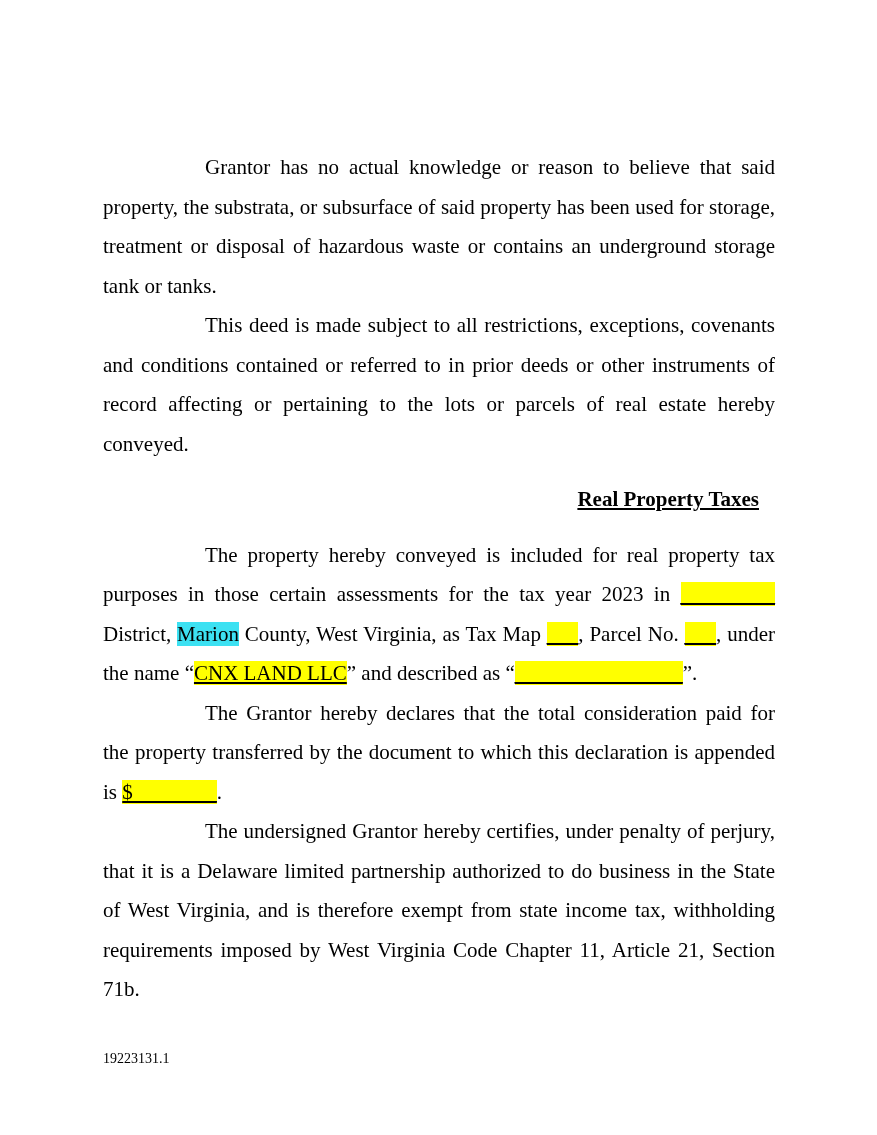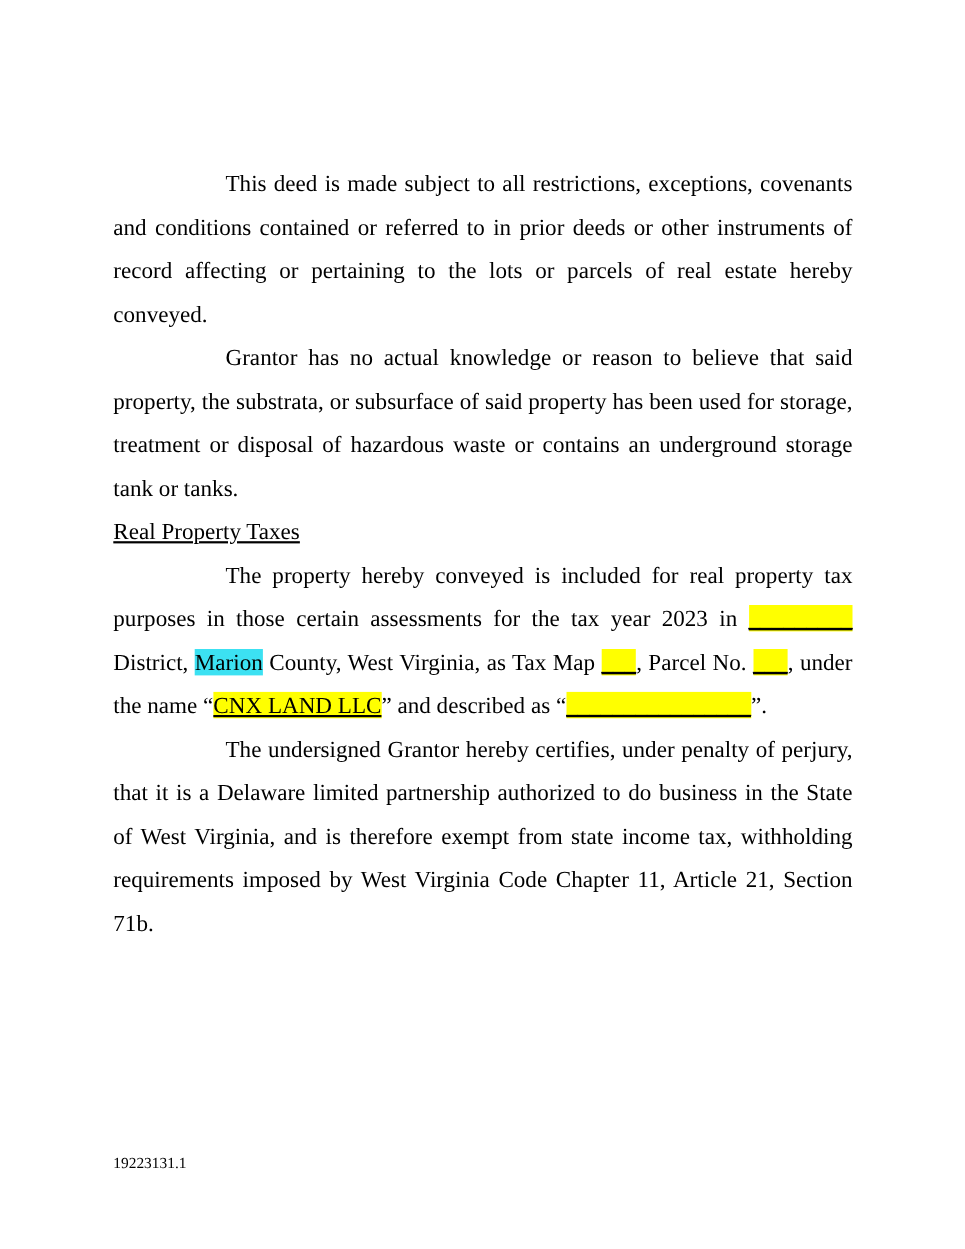--- a/index.html
+++ b/index.html
@@ -23,25 +23,25 @@
     width: 672px;
     font-size: 21px;
     line-height: 39.5px;
     text-align: justify;
   }
   .para {
     margin: 0;
     text-indent: 102px;
   }
   .heading {
-    margin: 0;
-    text-align: left;
+    margin: 16px;
+    text-align: right;
     text-indent: 0;
     font-size: 21px;
-    font-weight: normal;
+    font-weight: bold;
   }
   .heading-text {
     text-decoration: underline;
   }
   .hl-yellow {
     background-color: var(--hl-yellow, #ffff00);
     text-decoration: underline;
   }
   .hl-cyan {
     background-color: var(--hl-cyan, #3ce1f2);
@@ -53,20 +53,21 @@
     font-size: 14px;
     line-height: 18px;
     text-align: center;
   }
 </style>
 </head>
 <body>
 
 <div class="page">
   <div class="doc-body" id="doc-body">
+      <p class="para"><span>Grantor has no actual knowledge or reason to believe that said property, the substrata, or subsurface of said property has been used for storage, treatment or disposal of hazardous waste or contains an underground storage tank or tanks.</span></p>
       <p class="para"><span>This deed is made subject to all restrictions, exceptions, covenants and conditions contained or referred to in prior deeds or other instruments of record affecting or pertaining to the lots or parcels of real estate hereby conveyed.</span></p>
-      <p class="para"><span>Grantor has no actual knowledge or reason to believe that said property, the substrata, or subsurface of said property has been used for storage, treatment or disposal of hazardous waste or contains an underground storage tank or tanks.</span></p>
       <p class="heading"><span class="heading-text">Real Property Taxes</span></p>
       <p class="para"><span>The property hereby conveyed is included for real property tax purposes in those certain assessments for the tax year 2023 in </span><span class="hl-yellow">_________</span><span> District, </span><span class="hl-cyan">Marion</span><span> County, West Virginia, as Tax Map </span><span class="hl-yellow">___</span><span>, Parcel No. </span><span class="hl-yellow">___</span><span>, under the name “</span><span class="hl-yellow">CNX LAND LLC</span><span>” and described as “</span><span class="hl-yellow">________________</span><span>”.</span></p>
+      <p class="para"><span>The Grantor hereby declares that the total consideration paid for the property transferred by the document to which this declaration is appended is </span><span class="hl-yellow">$________</span><span>.</span></p>
       <p class="para"><span>The undersigned Grantor hereby certifies, under penalty of perjury, that it is a Delaware limited partnership authorized to do business in the State of West Virginia, and is therefore exempt from state income tax, withholding requirements imposed by West Virginia Code Chapter 11, Article 21, Section 71b.</span></p>
     </div>
   <div class="footer">19223131.1</div>
 </div>
 
 </body></html>

